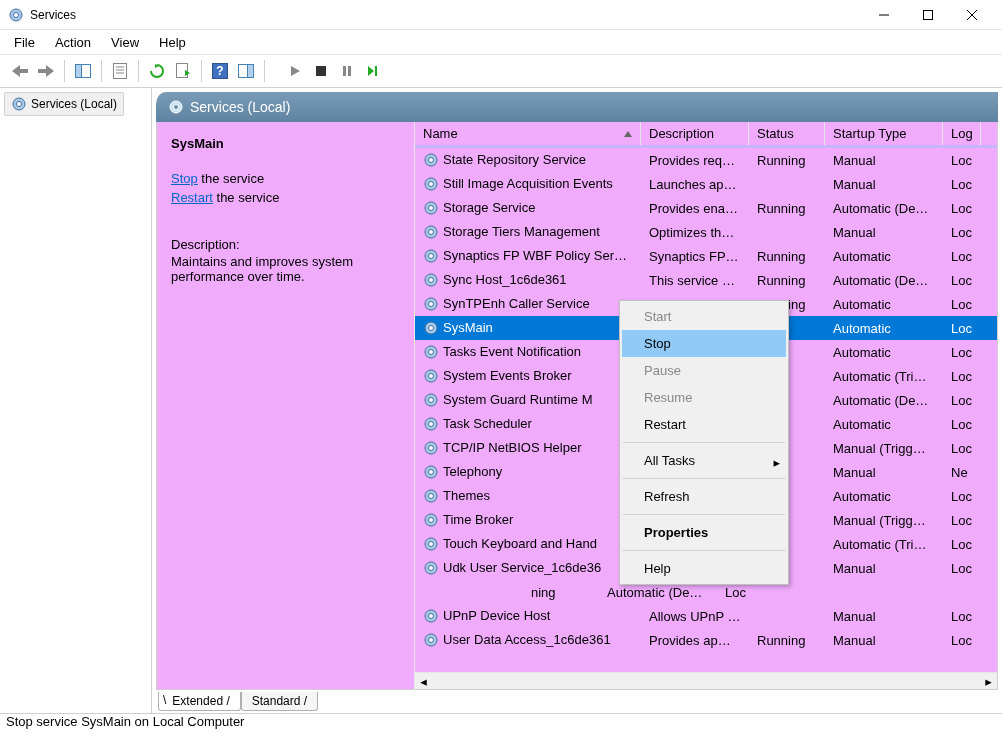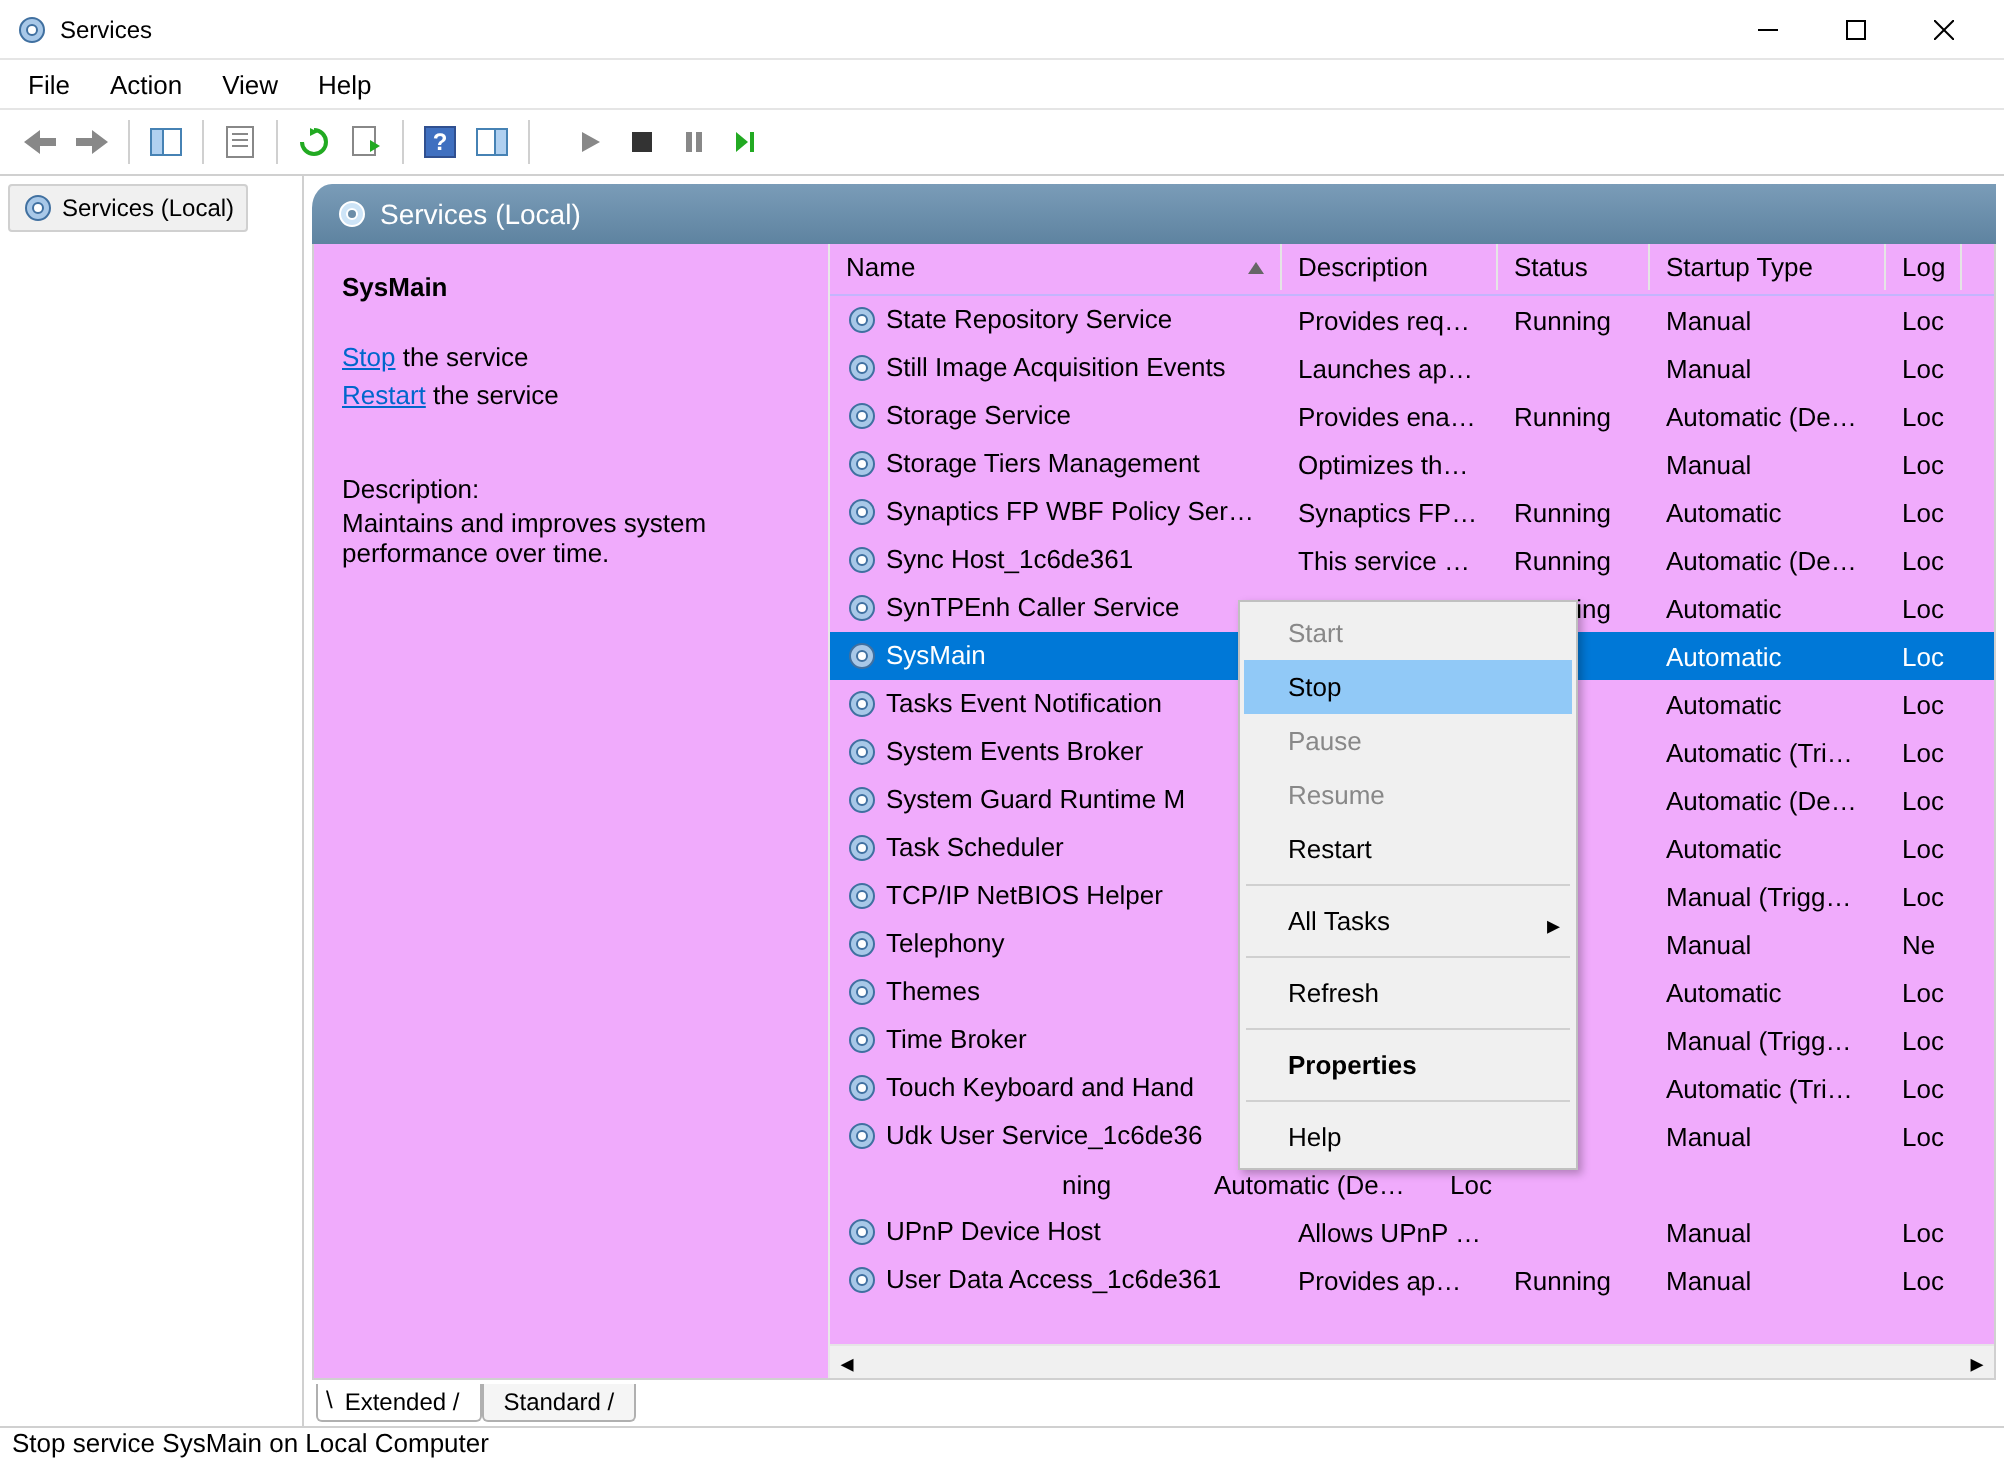--- a/index.html
+++ b/index.html
@@ -30,21 +30,21 @@
 .panel-header { background: #6b8da8; background: linear-gradient(#7a9cb8, #5e83a0); color: #fff; font-size: 14px; padding: 7px 12px; display: flex; align-items: center; gap: 6px; border-top-left-radius: 10px 12px; margin: 4px 4px 0 4px; }
 .panel-body { flex: 1; display: flex; background: #f0abfc; margin: 0 4px 4px 4px; border: 1px solid #d0d0d0; border-top: none; overflow: hidden; }
 
 .details-pane { width: 258px; padding: 14px; border-right: 1px solid #e8e8e8; }
 .details-pane .svc-name { font-weight: bold; font-size: 13px; margin-bottom: 20px; }
 .details-pane a { color: #0066cc; text-decoration: underline; cursor: pointer; }
 .details-pane .action-line { margin-bottom: 4px; }
 .details-pane .desc-hdr { margin-top: 32px; margin-bottom: 2px; }
 
 .list-pane { flex: 1; display: flex; flex-direction: column; position: relative; }
-.list-header { display: flex; border-bottom: 1px solid #c4b5fd; height: 26px; align-items: flex-start; font-size: 13px; }
+.list-header { display: flex; border-bottom: 3px solid #c4b5fd; height: 26px; align-items: center; font-size: 13px; }
 .col { padding: 4px 8px; border-right: 1px solid #e5e5e5; white-space: nowrap; overflow: hidden; }
 .col-name { width: 226px; display: flex; align-items: center; justify-content: space-between; }
 .col-desc { width: 108px; }
 .col-status { width: 76px; }
 .col-startup { width: 118px; }
 .col-logon { width: 38px; }
 
 .list-rows { flex: 1; overflow: hidden; position: relative; }
 .row { display: flex; height: 24px; align-items: center; white-space: nowrap; }
 .row .cell { padding: 2px 8px; overflow: hidden; text-overflow: ellipsis; }

